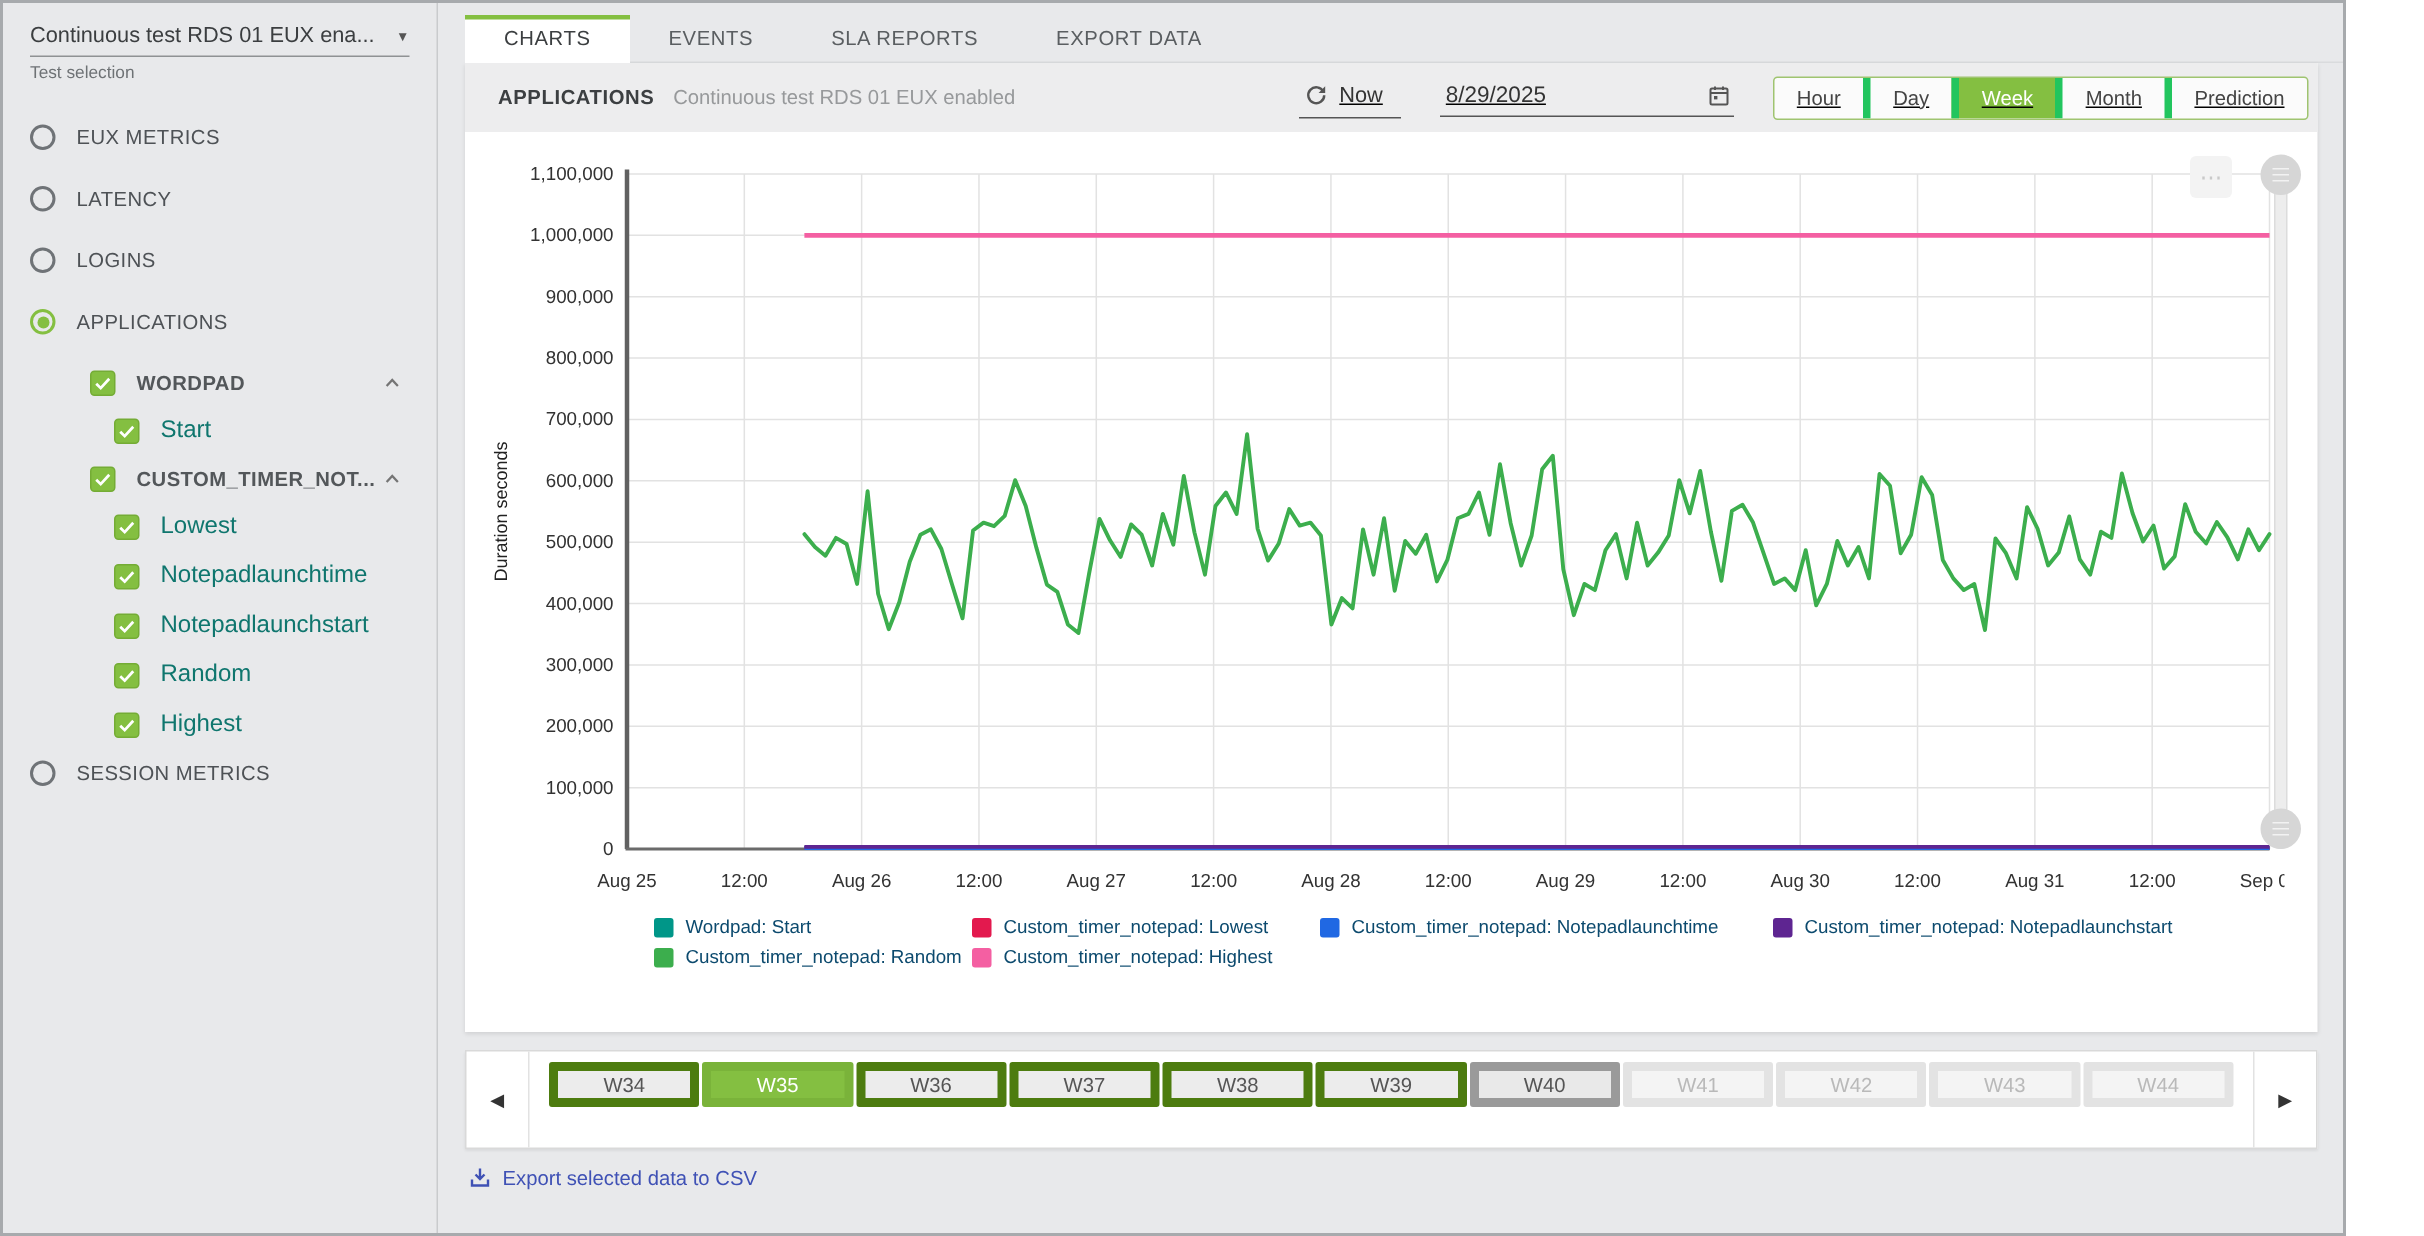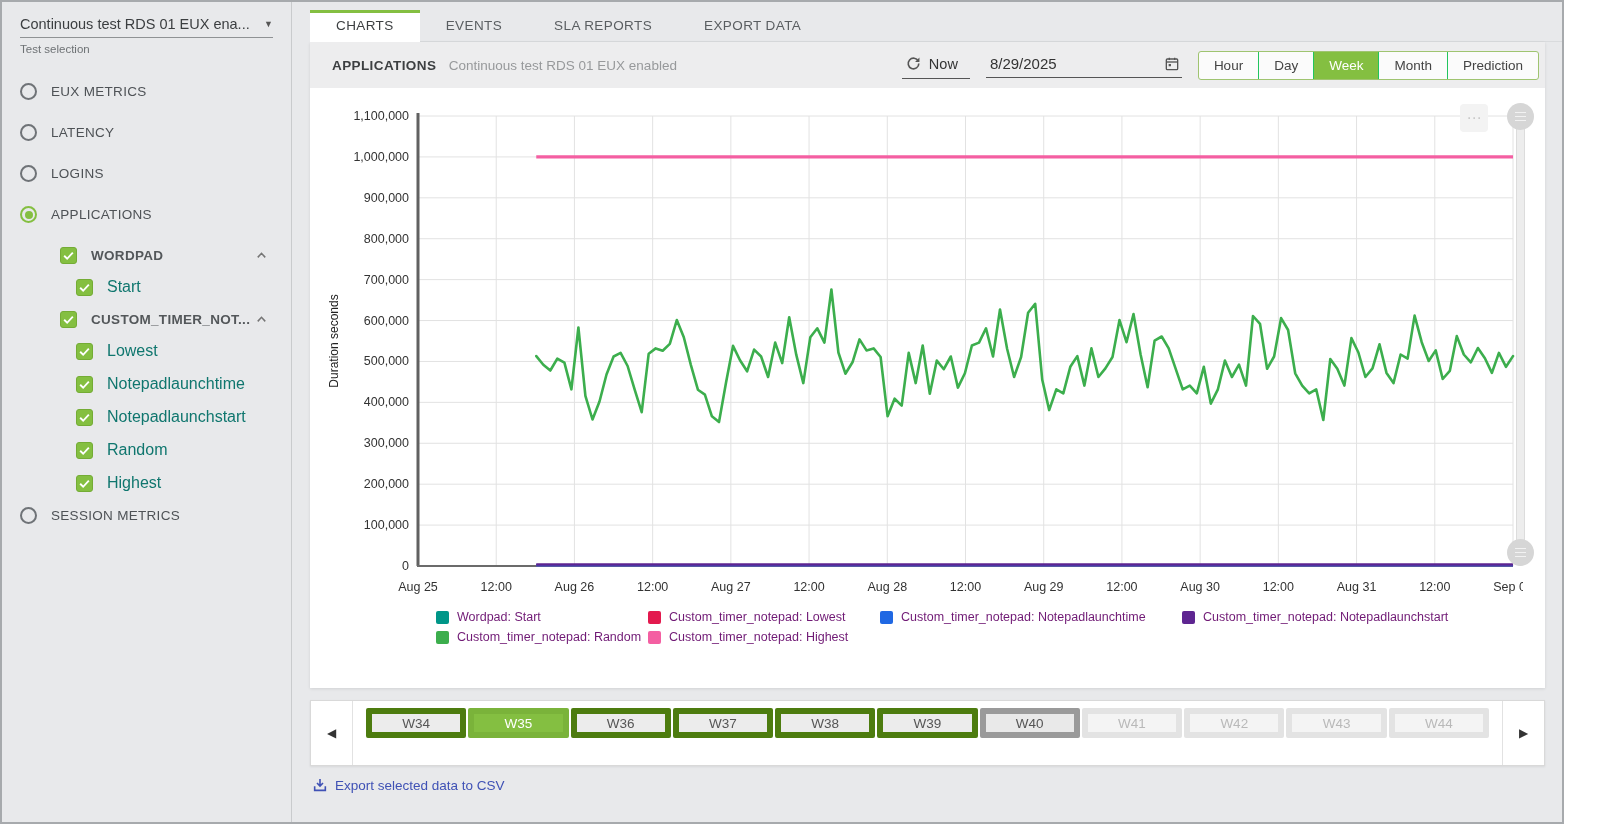--- a/index.html
+++ b/index.html
@@ -29,35 +29,35 @@
   
   .main{ flex:1; padding-left:18px; position:relative;}
   .tabbar{ height:40px; padding-top:8px; display:flex; border-bottom:1px solid #d9dbdd;}
   .tab{ padding:8px 26px 9px 26px; font-size:13.5px; letter-spacing:.4px; color:#5a5e61; cursor:pointer;}
   .tab.active{ background:#fff; border-top:3px solid #84bf41; padding-top:5px; color:#3c3f41; margin-bottom:-1px;}
 
   .panel{ width:1235px; background:#fff; box-shadow:0 1px 3px rgba(0,0,0,.10);}
   .panel-header{ height:46px; background:#ededee; display:flex; align-items:center; justify-content:space-between; padding:0 6px 0 22px;}
   .ph-title{ font-size:13.5px; font-weight:bold; color:#3c3f41; letter-spacing:.4px;}
   .ph-sub{ font-size:13.5px; color:#97999b; margin-left:8px;}
-  .ph-right{ display:flex; align-items:center; gap:16px;}
+  .ph-right{ display:flex; align-items:center; gap:26px;text-decoration:underline;}
   .now-btn{ background:none; border:none; border-bottom:1px solid #555; display:flex; align-items:center; gap:8px; font-size:14.5px; color:#333; padding:4px 12px 6px 4px; cursor:pointer; font-family:inherit;}
   .date-field{ width:196px; border-bottom:1px solid #555; display:flex; justify-content:space-between; align-items:center; font-size:15px; color:#333; padding:3px 2px 5px 4px; cursor:text;}
   .range-group{ display:flex; border:1px solid #9fc470; border-radius:3px; overflow:hidden; background:#fbfbfb;}
-  .range-btn{ padding:6px 15px; font-size:13.5px; color:#444; border:none; background:transparent; border-left:1px solid #22c55e; cursor:pointer; font-family:inherit;}
+  .range-btn{ padding:6px 15px; font-size:13.5px; color:#444; border:none; background:transparent; border-left:5px solid #22c55e; cursor:pointer; font-family:inherit;}
   .range-btn:first-child{ border-left:none;}
   .range-btn.active{ background:#84bf41; color:#fff;}
 
   .chart-wrap{ position:relative; padding:14px 0 0 8px; height:600px;}
   .chart-menu-btn{ position:absolute; left:1150px; top:16px; width:28px; height:28px; border-radius:4px; background:#f3f3f3; color:#c9c9c9; font-size:15px; display:flex; align-items:center; justify-content:center; cursor:pointer;}
   .vtrack{ position:absolute; left:1206px; top:28px; width:9px; height:450px; background:#ededed; border:1px solid #dcdcdc; border-radius:4px;}
   .vhandle{ position:absolute; left:1197px; width:27px; height:27px; border-radius:50%; background:#d6d6d6; cursor:grab; display:flex; flex-direction:column; align-items:center; justify-content:center; gap:2.5px;}
   .vhandle i{ width:11px; height:1.5px; background:#f2f2f2; display:block;}
   .vhandle.top{ top:15px;} .vhandle.bot{ top:451px;}
-  .legend{ margin:4px 0 0 118px; display:grid; grid-template-columns:212px 232px 302px auto; row-gap:6px; font-size:12.5px; color:#701a75;}
+  .legend{ margin:4px 0 0 118px; display:grid; grid-template-columns:212px 232px 302px auto; row-gap:6px; font-size:12.5px; color:#0c4a6e;}
   .lg-item{ display:flex; align-items:center; gap:8px; cursor:pointer;}
   .lg-sw{ width:13px; height:13px; border-radius:2px; flex:none;}
 
   
   .week-panel{ width:1235px; margin-top:12px; background:#fff; border:1px solid #d9d9d9; box-shadow:0 1px 2px rgba(0,0,0,.08); height:66px; display:flex;}
   .wk-arrow{ width:42px; display:flex; align-items:center; justify-content:center; font-size:12px; color:#333; cursor:pointer;}
   .wk-arrow.left{ border-right:1px solid #e2e2e2;}
   .wk-arrow.right{ border-left:1px solid #e2e2e2;}
   .wk-center{ flex:1; padding:7px 12px 4px 12px; display:flex; flex-direction:column;}
   .wk-buttons{ display:flex;}

